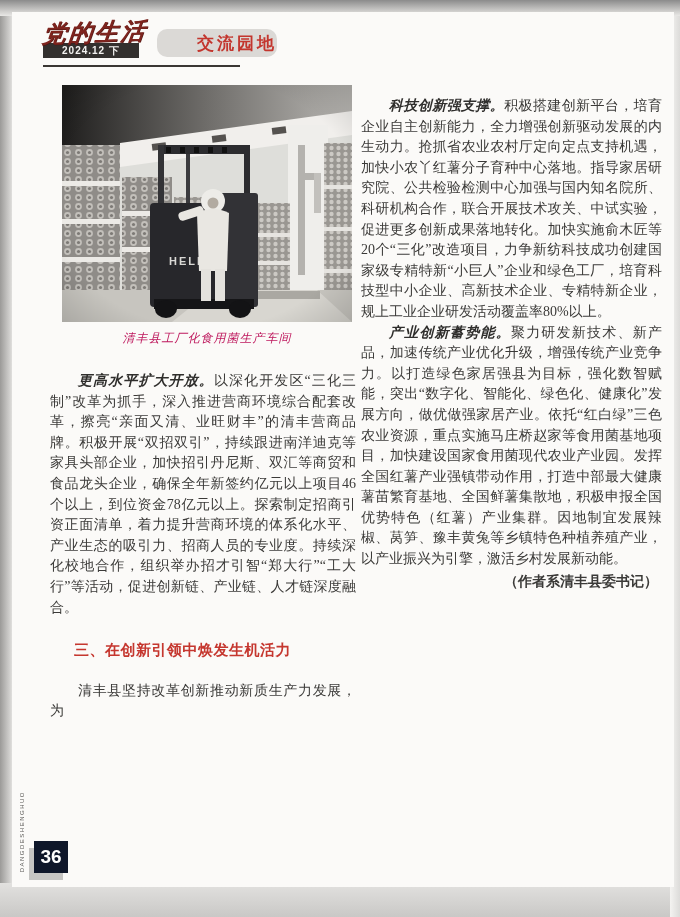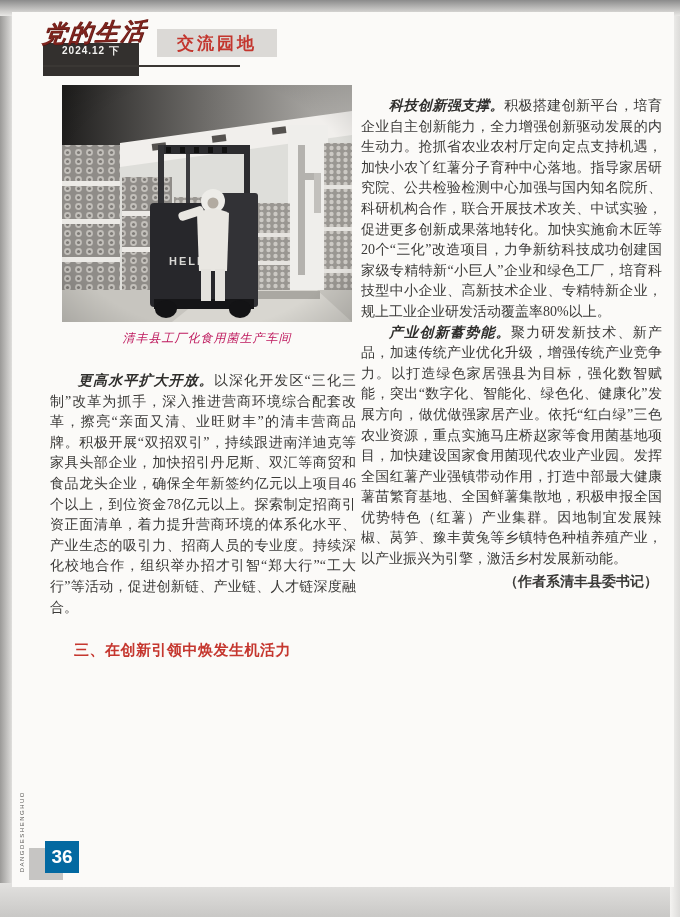--- a/index.html
+++ b/index.html
@@ -25,25 +25,25 @@
   .logo{
     font-family:"DejaVu Serif",serif;font-style:italic;font-weight:bold;
     font-size:24px;color:#7e241e;letter-spacing:2px;
     transform:skewX(-8deg) rotate(-2deg);line-height:24px;
     text-shadow:0.5px 0.5px 0 #4a1512;
   }
   .issue-box{
     margin-top:1px;width:96px;background:#33302e;color:#f3f2f0;
     font-family:"Liberation Sans","DejaVu Sans",sans-serif;
     font-size:10px;font-weight:bold;text-align:center;
-    padding:1px 0 18px 0;letter-spacing:1px;
+    padding:1px 0 0 0;letter-spacing:1px;
   }
   .column-box{
     position:absolute;left:114px;top:11px;width:120px;height:28px;
-    background:#dbd9d6;display:flex;align-items:center;justify-content:center;
+    background:#dbd9d6;display:flex;align-items:center;justify-content:flex-end;border-radius:10px;
   }
   .column-box span{
     font-family:"Liberation Sans","DejaVu Sans",sans-serif;
     font-weight:bold;font-size:17px;color:#c3362e;letter-spacing:3px;
   }
   .mast-rule{position:absolute;left:43px;top:65px;width:197px;height:2px;background:#3a3734;z-index:8;}
 
   
   .photo{position:absolute;left:62px;top:85px;width:290px;height:237px;z-index:8;background:#dddbd7;}
   .photo svg{display:block;}
@@ -71,21 +71,21 @@
   
   .spine-text{
     position:absolute;left:19px;top:791px;z-index:9;
     writing-mode:vertical-rl;transform:rotate(180deg);
     font-family:"Liberation Sans","DejaVu Sans",sans-serif;
     font-size:6px;letter-spacing:1.5px;color:#5a5956;
   }
   .pagenum-wrap{position:absolute;left:34px;top:841px;z-index:9;width:40px;height:40px;}
   .pagenum-shadow{position:absolute;left:-5px;top:7px;width:34px;height:32px;background:#c6c5c3;}
   .pagenum{
-    position:absolute;left:11px;top:0;width:34px;height:32px;background:#0369a1;
+    position:absolute;left:0;top:0;width:34px;height:32px;background:#0f172a;
     color:#fff;font-family:"Liberation Sans","DejaVu Sans",sans-serif;
     font-weight:bold;font-size:19px;display:flex;align-items:center;justify-content:center;
   }
 </style>
 </head>
 <body>
 
 <div class="scan-top"></div>
 <div class="scan-left"></div>
 <div class="scan-bottom"></div>
@@ -188,20 +188,21 @@
       <rect x="153" y="184" width="10" height="32" fill="#e4e2dd"></rect>
     </g>
     <rect x="0" y="0" width="290" height="237" fill="url(#vignette)"></rect>
   </svg>
 </div>
 <div class="caption">清丰县工厂化食用菌生产车间</div>
 
 <div class="col col-left">
   <p class="indent"><span class="lead">更高水平扩大开放。</span><span>以深化开发区“三化三制”改革为抓手，深入推进营商环境综合配套改革，擦亮“亲面又清、业旺财丰”的清丰营商品牌。积极开展“双招双引”，持续跟进南洋迪克等家具头部企业，加快招引丹尼斯、双汇等商贸和食品龙头企业，确保全年新签约亿元以上项目46个以上，到位资金78亿元以上。探索制定招商引资正面清单，着力提升营商环境的体系化水平、产业生态的吸引力、招商人员的专业度。持续深化校地合作，组织举办招才引智“郑大行”“工大行”等活动，促进创新链、产业链、人才链深度融合。</span></p>
   <p class="sec-heading">三、在创新引领中焕发生机活力</p>
+  <p class="indent">清丰县坚持改革创新推动新质生产力发展，为</p>
 </div>
 
 <div class="col col-right">
   <p class="indent"><span class="lead">科技创新强支撑。</span><span>积极搭建创新平台，培育企业自主创新能力，全力增强创新驱动发展的内生动力。抢抓省农业农村厅定向定点支持机遇，加快小农丫红薯分子育种中心落地。指导家居研究院、公共检验检测中心加强与国内知名院所、科研机构合作，联合开展技术攻关、中试实验，促进更多创新成果落地转化。加快实施俞木匠等20个“三化”改造项目，力争新纺科技成功创建国家级专精特新“小巨人”企业和绿色工厂，培育科技型中小企业、高新技术企业、专精特新企业，规上工业企业研发活动覆盖率80%以上。</span></p>
   <p class="indent"><span class="lead">产业创新蓄势能。</span><span>聚力研发新技术、新产品，加速传统产业优化升级，增强传统产业竞争力。以打造绿色家居强县为目标，强化数智赋能，突出“数字化、智能化、绿色化、健康化”发展方向，做优做强家居产业。依托“红白绿”三色农业资源，重点实施马庄桥赵家等食用菌基地项目，加快建设国家食用菌现代农业产业园。发挥全国红薯产业强镇带动作用，打造中部最大健康薯苗繁育基地、全国鲜薯集散地，积极申报全国优势特色（红薯）产业集群。因地制宜发展辣椒、莴笋、豫丰黄兔等乡镇特色种植养殖产业，以产业振兴为引擎，激活乡村发展新动能。</span></p>
   <p class="author-line">（作者系清丰县委书记）</p>
 </div>
 
 <div class="spine-text">DANGDESHENGHUO</div>
 <div class="pagenum-wrap">

